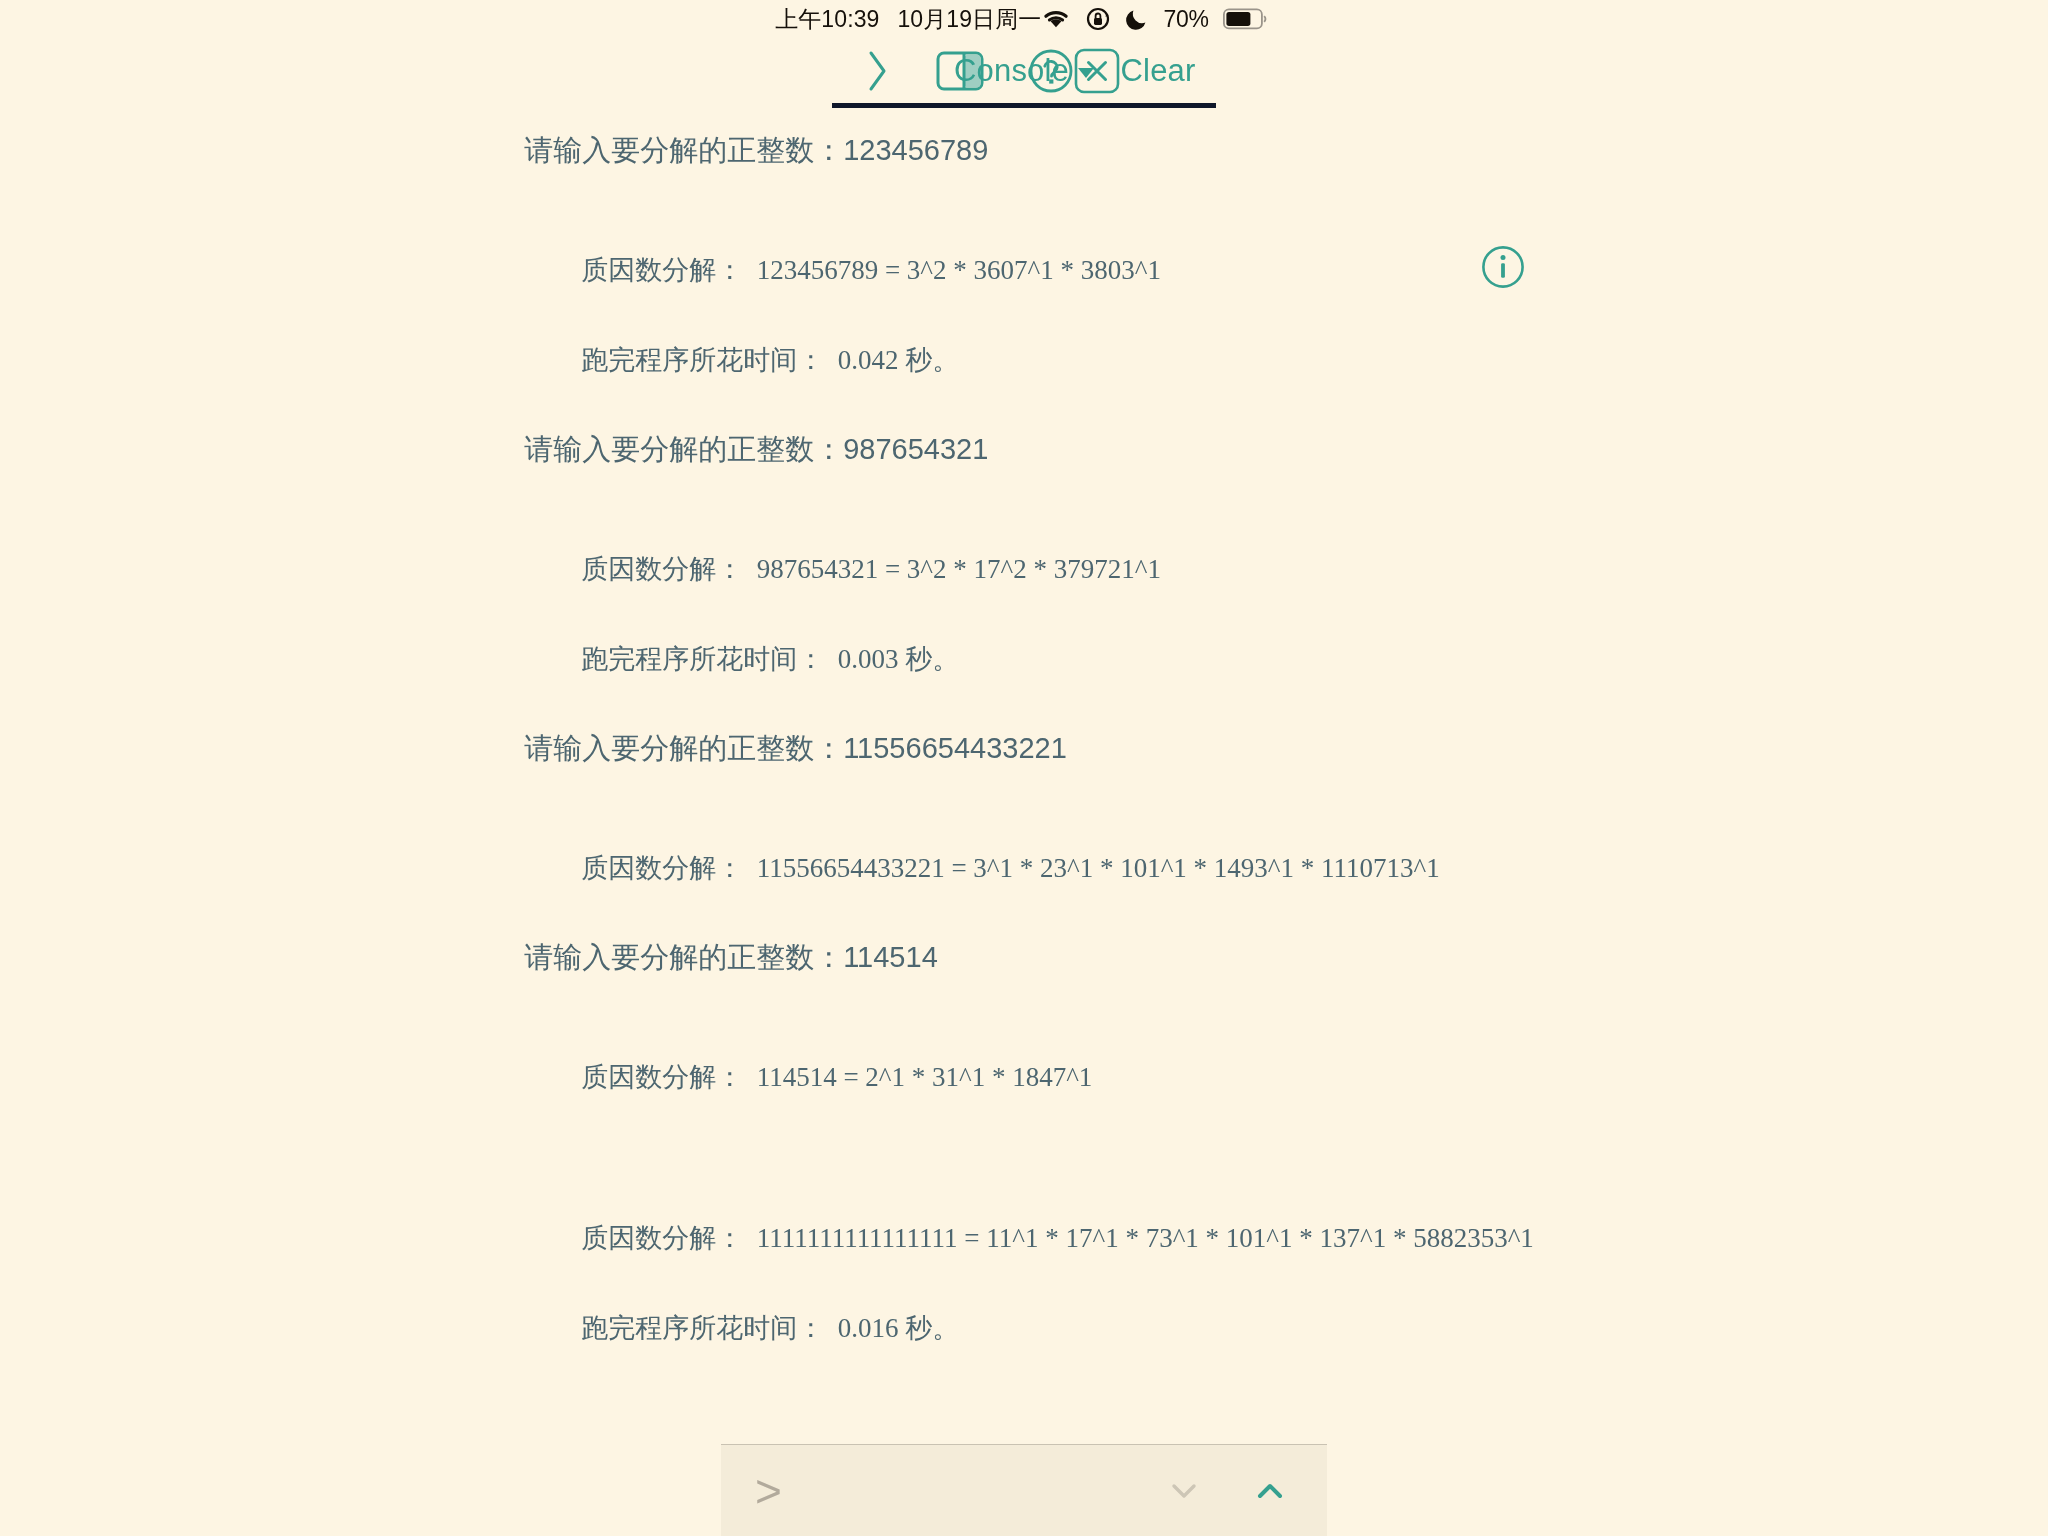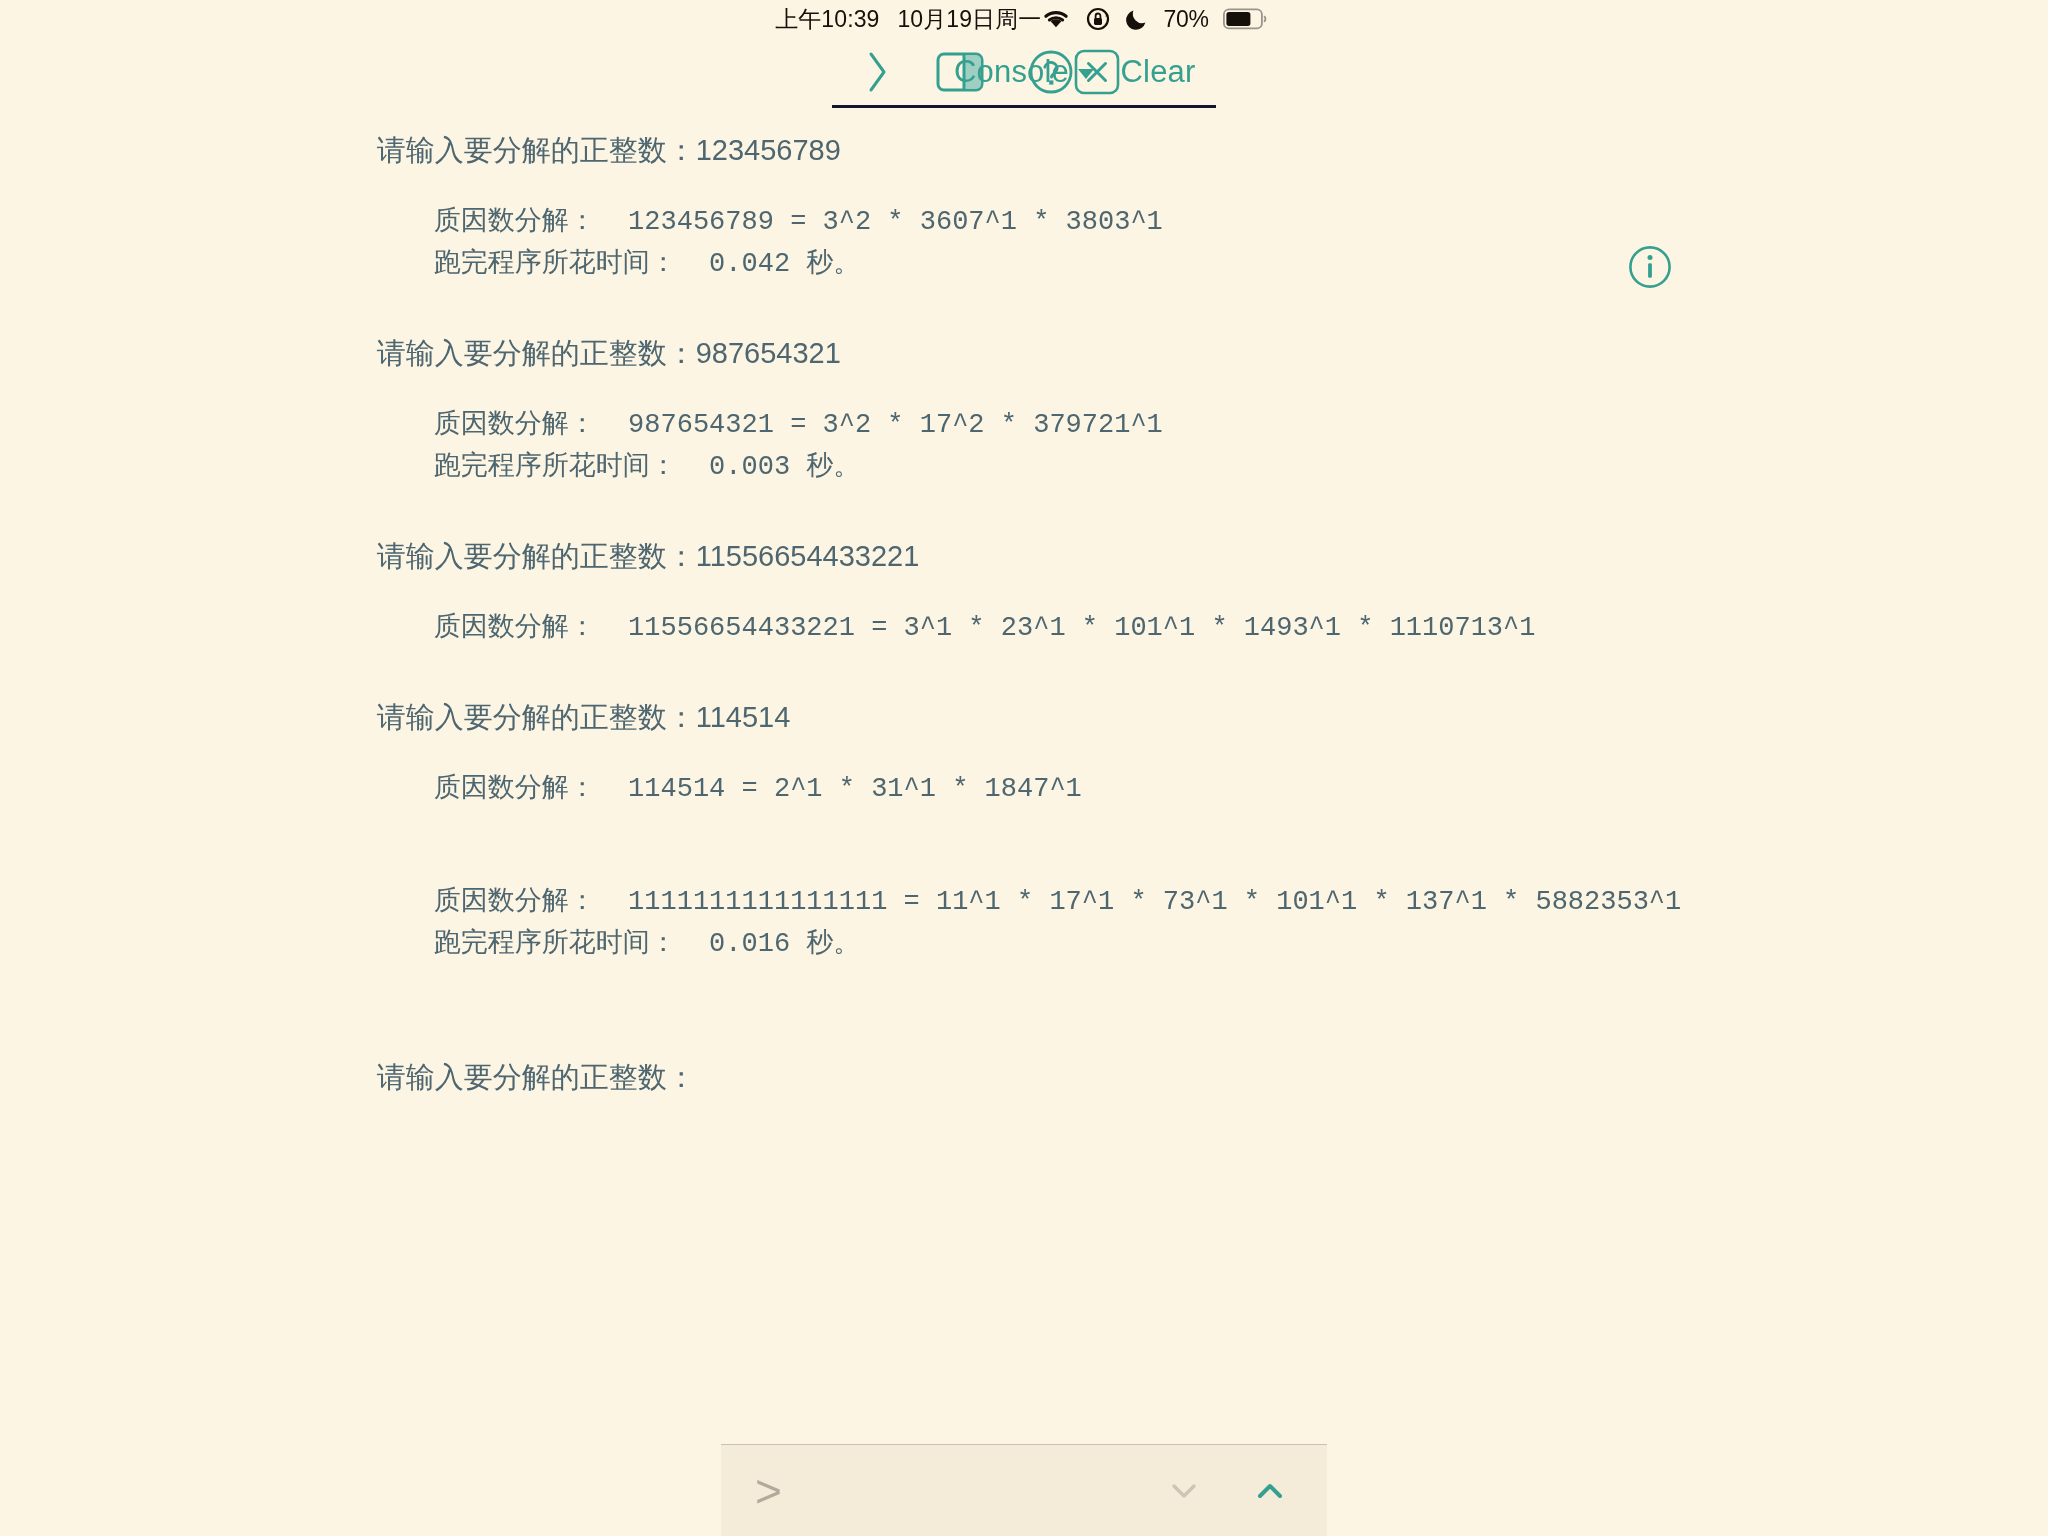--- a/index.html
+++ b/index.html
@@ -58,21 +58,21 @@
 
   
   .toolbar {
     height: 70px;
     flex: 0 0 70px;
     display: flex;
     align-items: center;
     position: relative;
     box-sizing: border-box;
     padding: 0 20px 0 30px;
-    border-bottom: 3px solid #0f172a;
+    border-bottom: 5px solid #0f172a;
   }
   .tb-left {
     display: flex;
     align-items: center;
     gap: 44px;
   }
   .tb-right {
     margin-left: auto;
     display: flex;
     align-items: center;
@@ -137,26 +137,27 @@
   .line-prompt {
     color: #4d6670;
     font-family: "Liberation Sans", sans-serif;
     font-size: 29px;
     line-height: 48px;
     padding-left: 9px;
     white-space: pre;
   }
   .line-out {
     color: #4d6670;
-    font-family: Liberation Mono, monospace;
+    font-family: Liberation Serif, serif;
     font-size: 27px;
     line-height: 42px;
     padding-left: 66px;
     white-space: pre;
     letter-spacing: 0px;
+    margin-top: 48px;
   }
   .gap-after-prompt { height: 27px; }
   .gap-block { height: 44px; }
 
   
   .input-bar {
     flex: 0 0 92px;
     height: 92px;
     background: #f4ecd9;
     border-top: 1px solid #c9c2b2;

